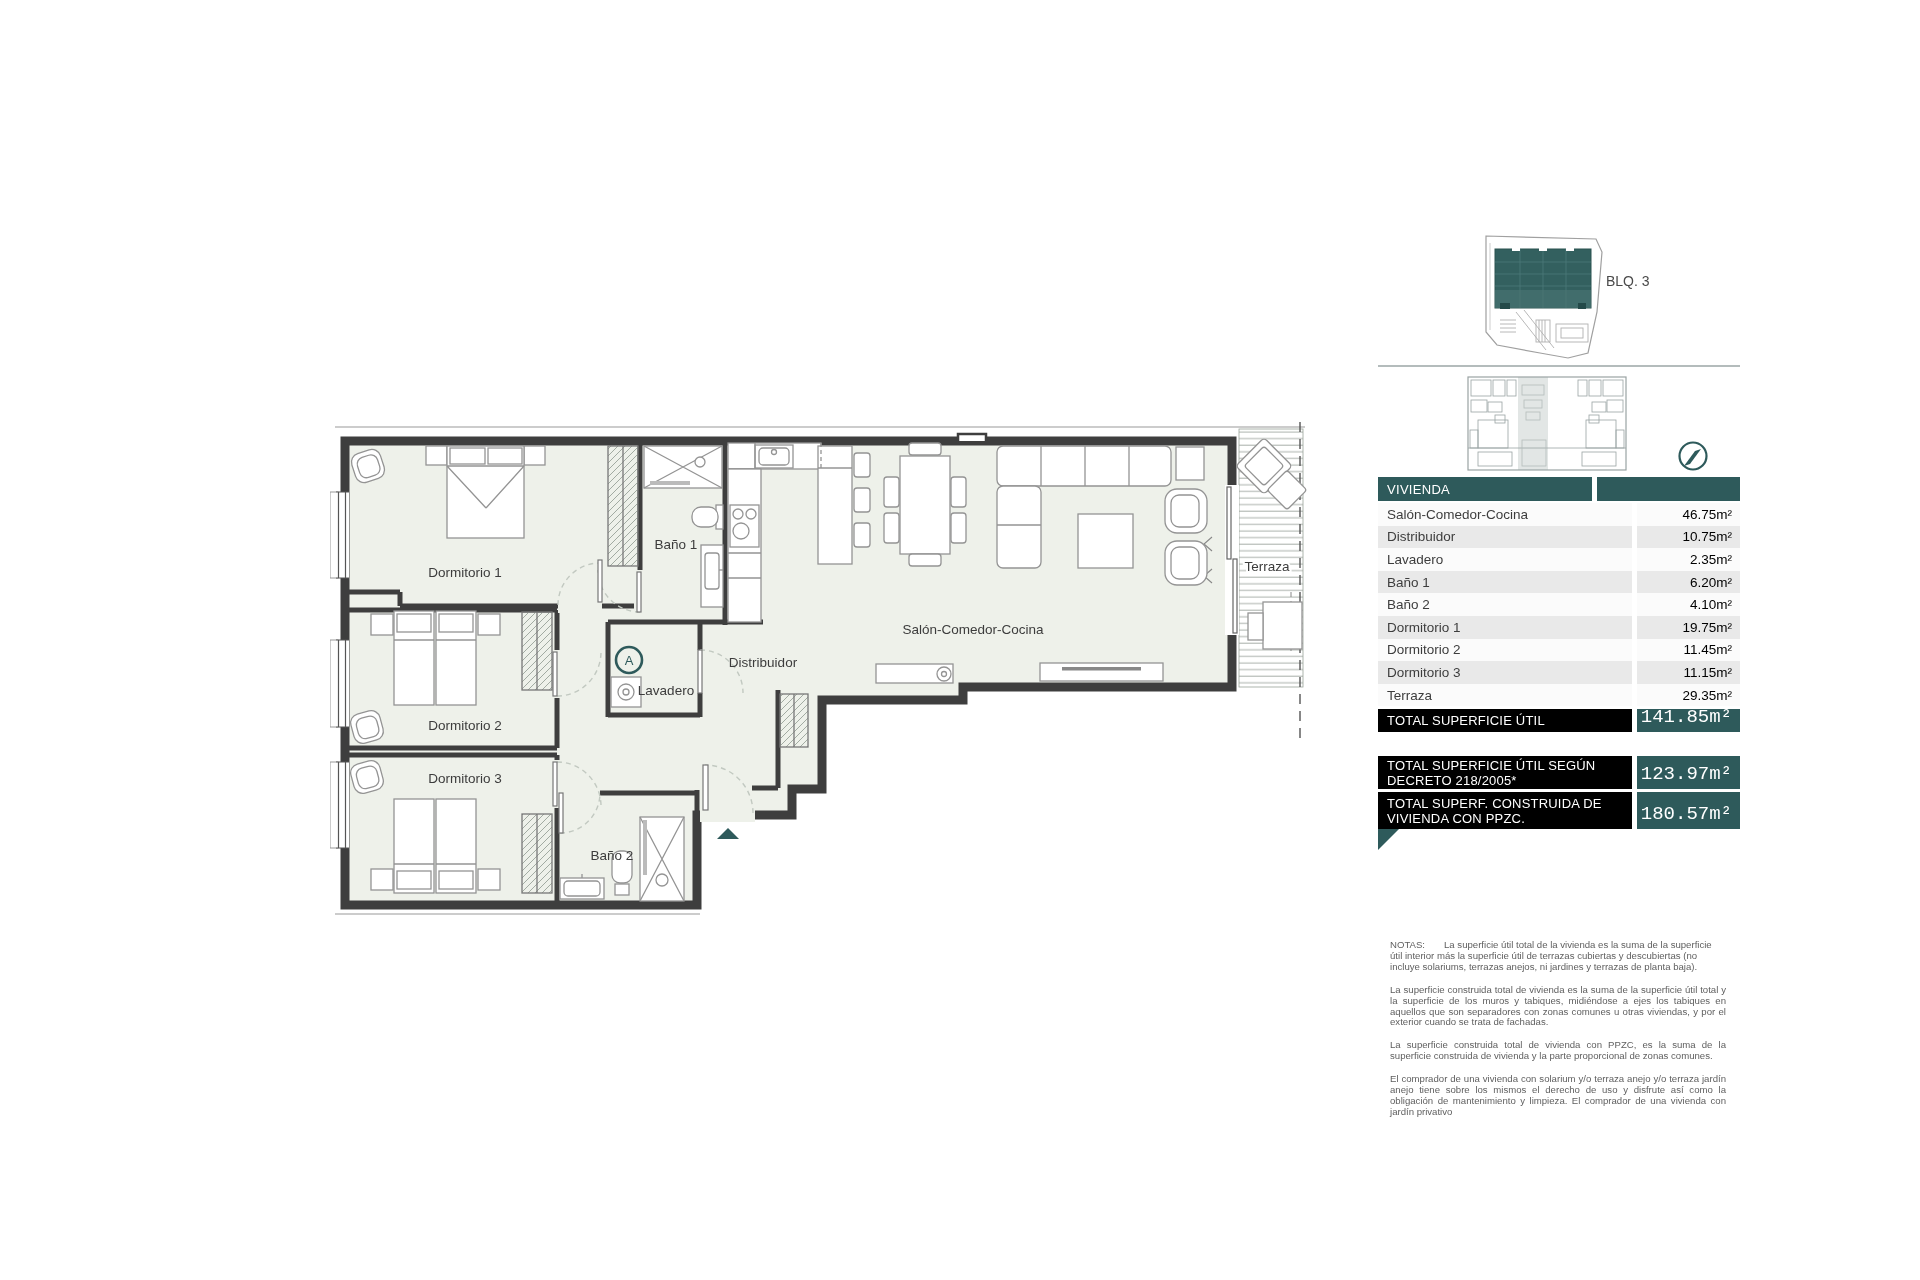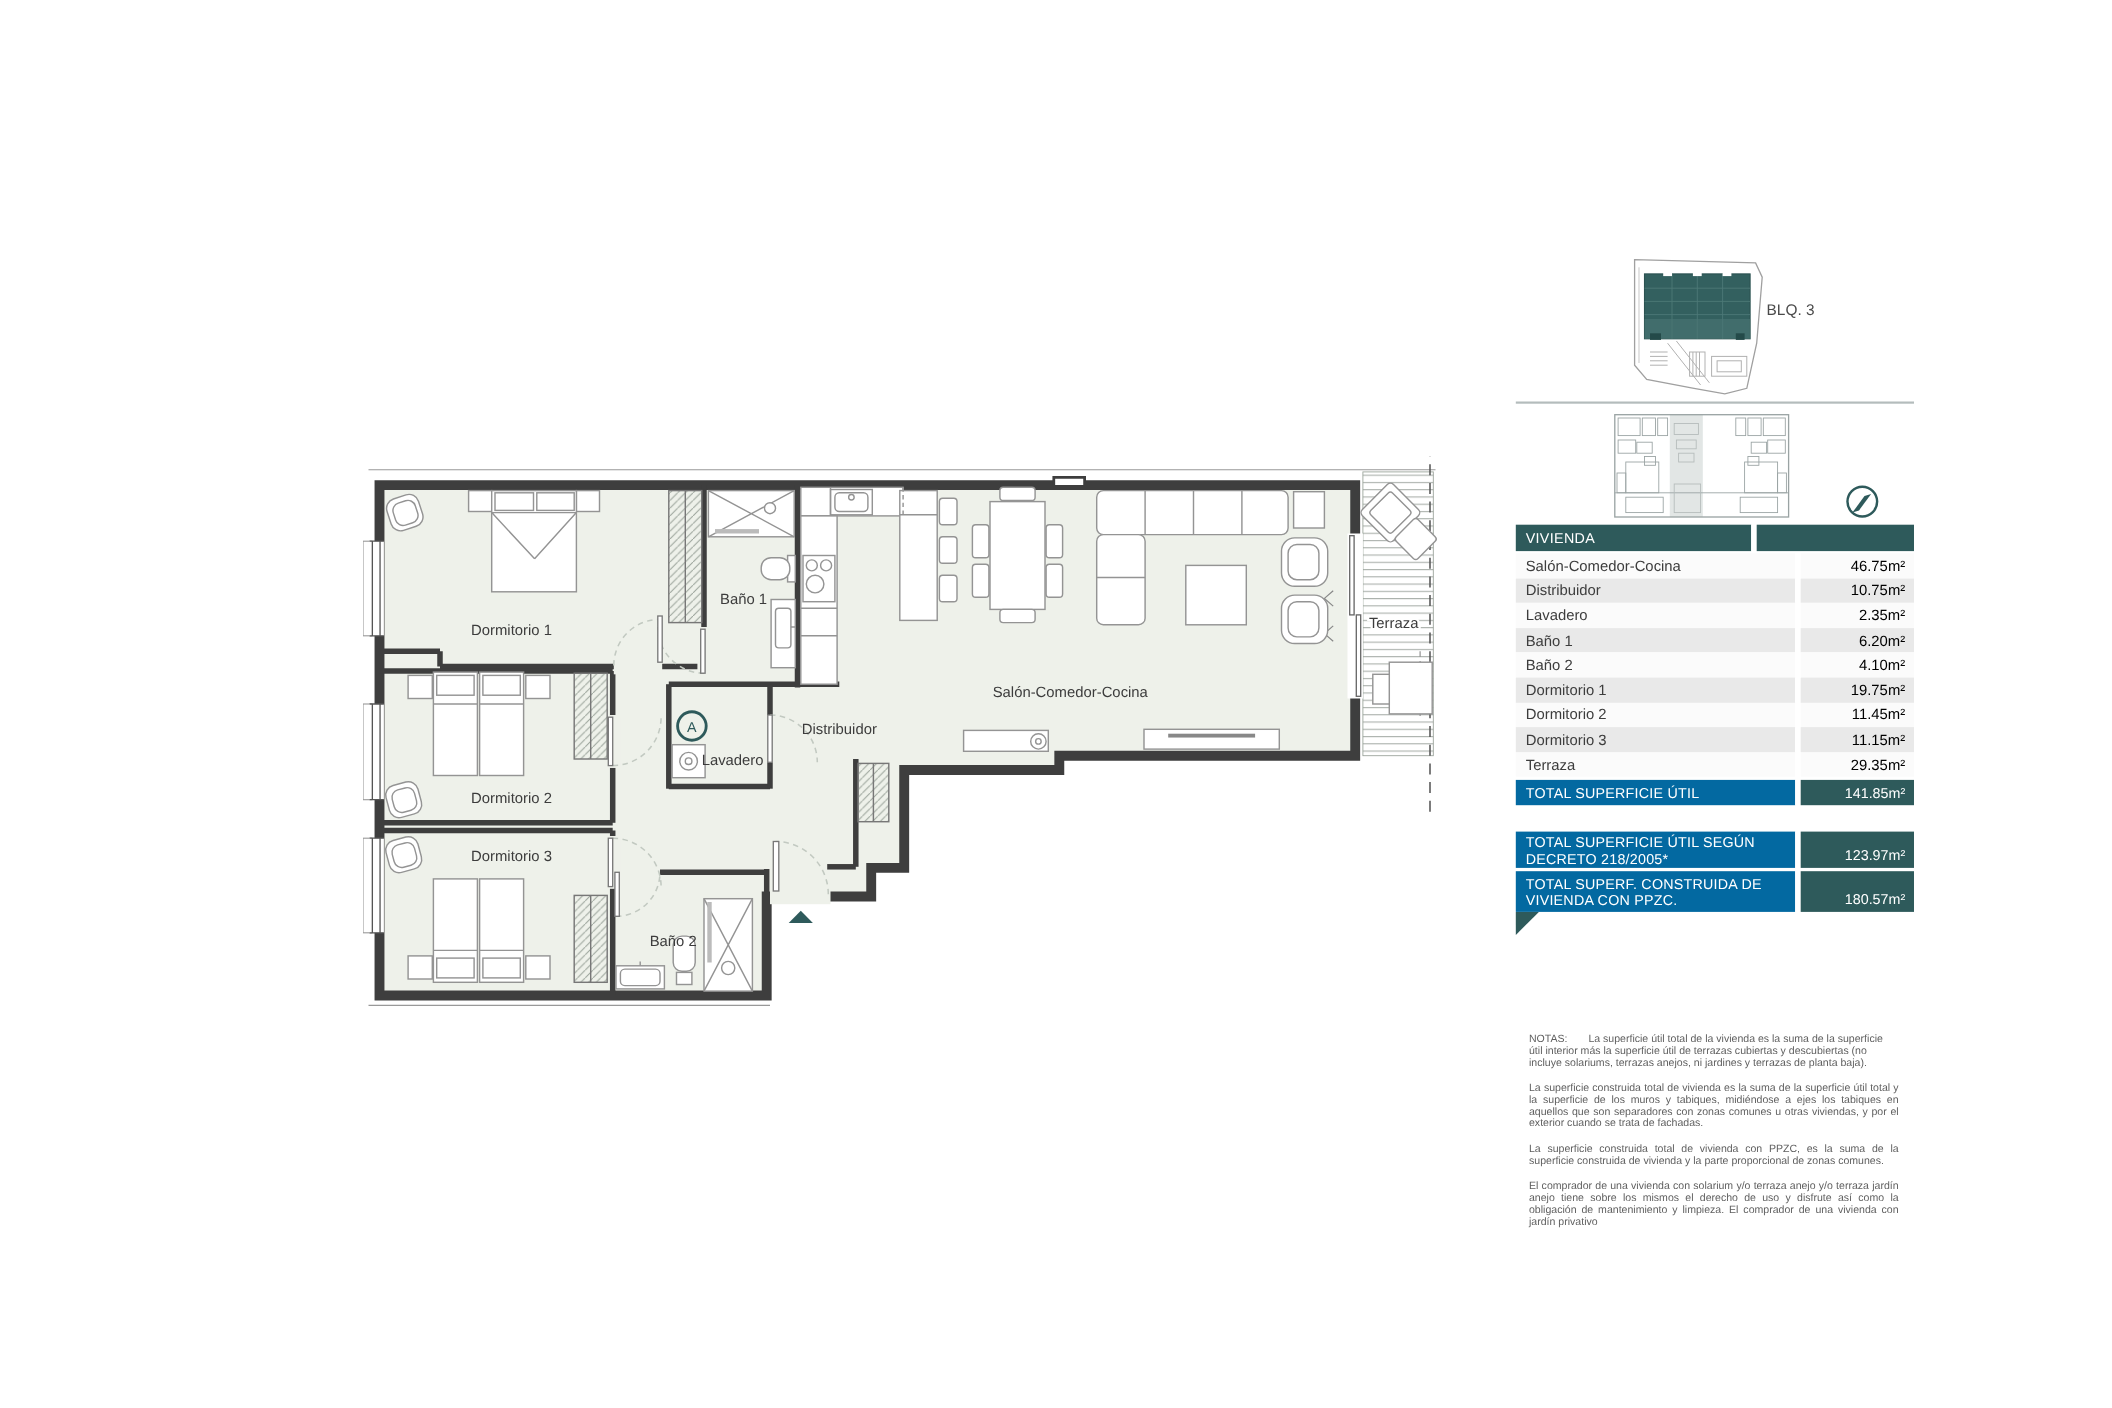--- a/index.html
+++ b/index.html
@@ -25,25 +25,25 @@
   .th-label{width:214px;background:#2e5a5b;color:#fff;font-size:13px;letter-spacing:.3px;
             display:flex;align-items:center;padding-left:9px;}
   .th-value{flex:1;background:#2e5a5b;}
   .tr-label{width:254px;display:flex;align-items:center;padding-left:9px;
             font-size:13.5px;color:#3d3d3d;}
   .tr-value{flex:1;display:flex;align-items:center;justify-content:flex-end;
             padding-right:8px;font-size:13.5px;color:#000000;}
   .bg-a{background:#fbfbfb;}
   .bg-b{background:#e9e9e9;}
   .t-total{margin-top:3px;}
-  .tt-label{width:254px;background:#0369a1;color:#fff;font-size:13px;line-height:15px;
+  .tt-label{width:254px;background:#000000;color:#fff;font-size:13px;line-height:15px;
             display:flex;flex-direction:column;justify-content:center;padding-left:9px;letter-spacing:.2px;}
   .tt-label span{display:block;}
-  .tt-value{flex:1;background:#2e5a5b;color:#fff;font-size:13px;
-            display:flex;align-items:flex-end;justify-content:flex-end;padding:0 8px 4px 0;}
+  .tt-value{flex:1;background:#2e5a5b;color:#fff;font-size:19px;
+            display:flex;align-items:flex-end;justify-content:flex-end;padding:0 8px 4px 0;font-family:Liberation Mono, monospace;}
   .h23{height:23px;} .h33{height:33px;margin-top:24px;} .h37{height:37px;}
   .t-tail{width:0;height:0;border-top:21px solid #2e5a5b;border-right:21px solid transparent;}
 
   
   .notes{position:absolute;left:1378px;top:928px;width:360px;font-size:9.6px;
          line-height:10.9px;color:#5f5f5f;}
   .notes p{margin:12px;}
   .notes .just{text-align:justify;}
   .notes-label{display:inline-block;width:54px;}
 </style>

